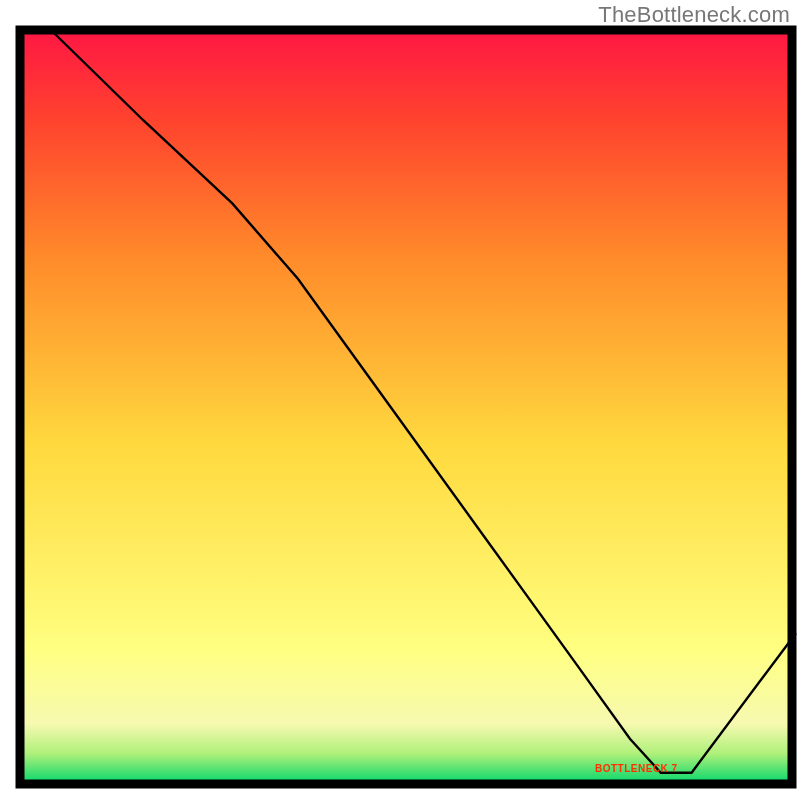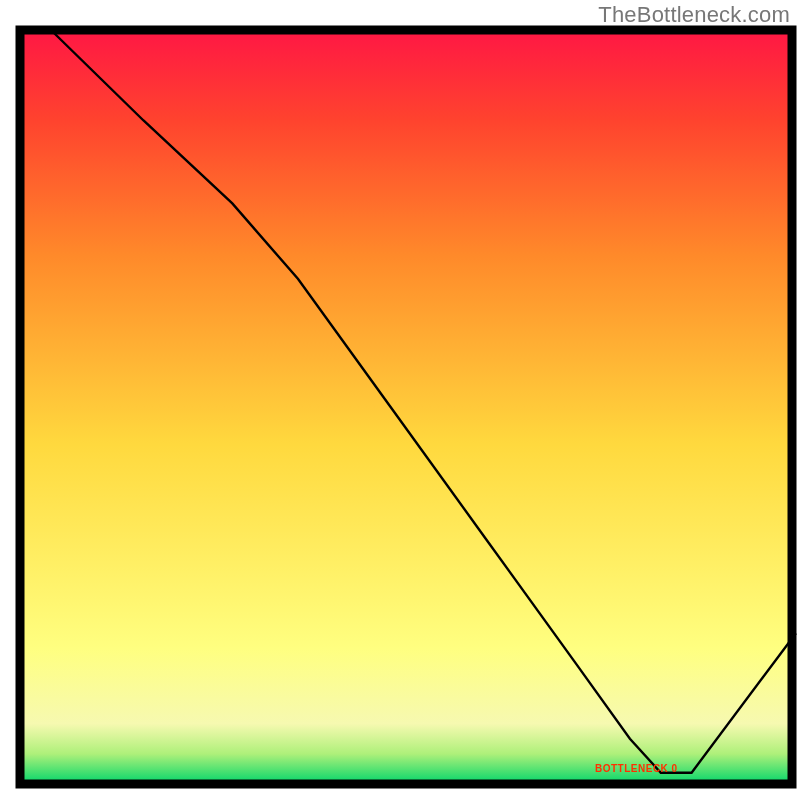--- a/index.html
+++ b/index.html
@@ -56,14 +56,14 @@
           <stop offset="70%" stop-color="#ff8a2a"></stop>
           <stop offset="88%" stop-color="#ff432e"></stop>
           <stop offset="100%" stop-color="#ff1744"></stop>
         </linearGradient>
     </defs>
     <rect fill="url(#bg-grad)" x="20" y="30" width="772" height="754"></rect>
     <rect fill="none" stroke-width="9" x="20" y="30" width="772" height="754" stroke="#000000"></rect>
     <path fill="none" stroke-width="2.4" stroke="#000000" d="M50.9 30.0 L143.5 120.5 L232.3 203.4 L297.9 278.8 L390.6 407.0 L483.2 535.2 L575.8 663.4 L629.9 738.8 L660.8 772.7 L691.6 772.7 L795.9 633.2"></path>
   </svg>
 
-  <div class="bottom-label" style="left: 595px; top: 763px; color: rgb(255, 48, 0);">BOTTLENECK 0</div>
+  <div class="bottom-label" style="left: 595px; top: 763px; color: rgb(255, 48, 0);">BOTTLENECK 7</div>
 </div>
 
 </body></html>

